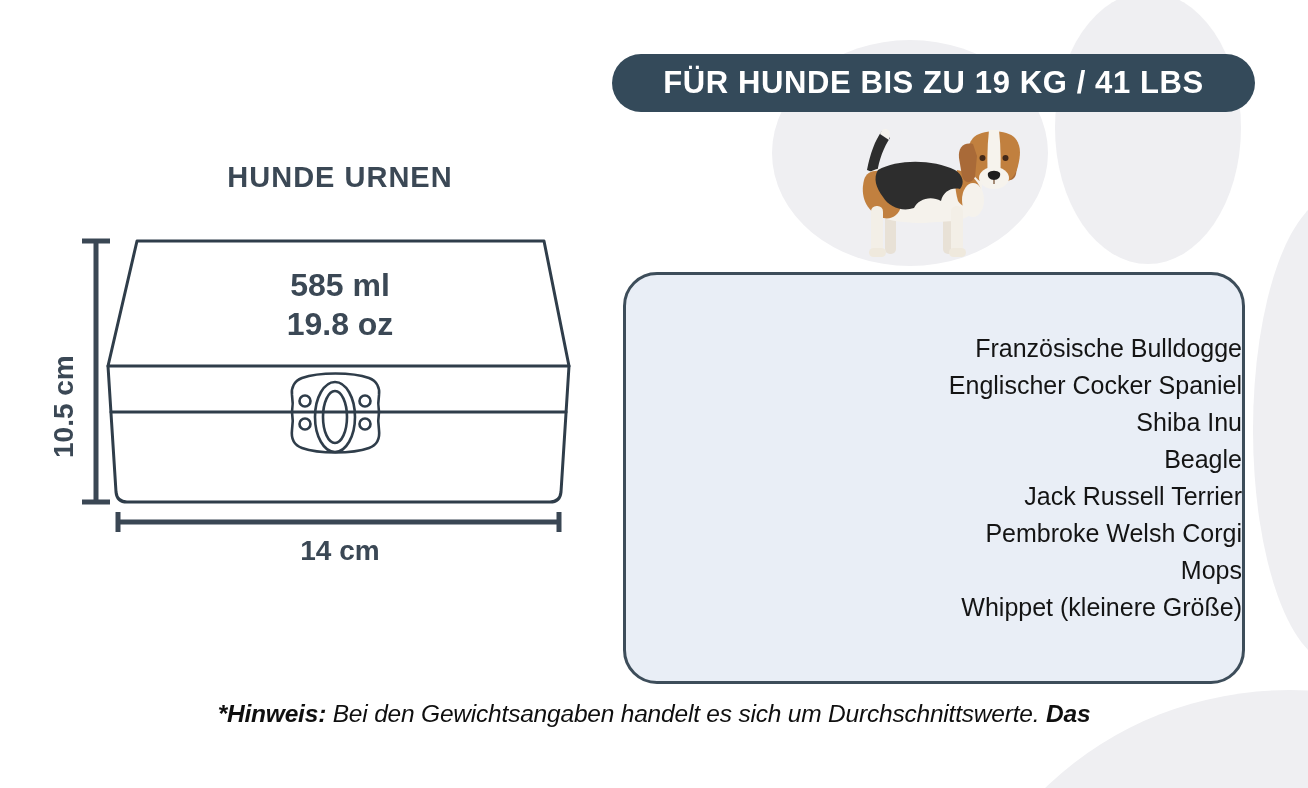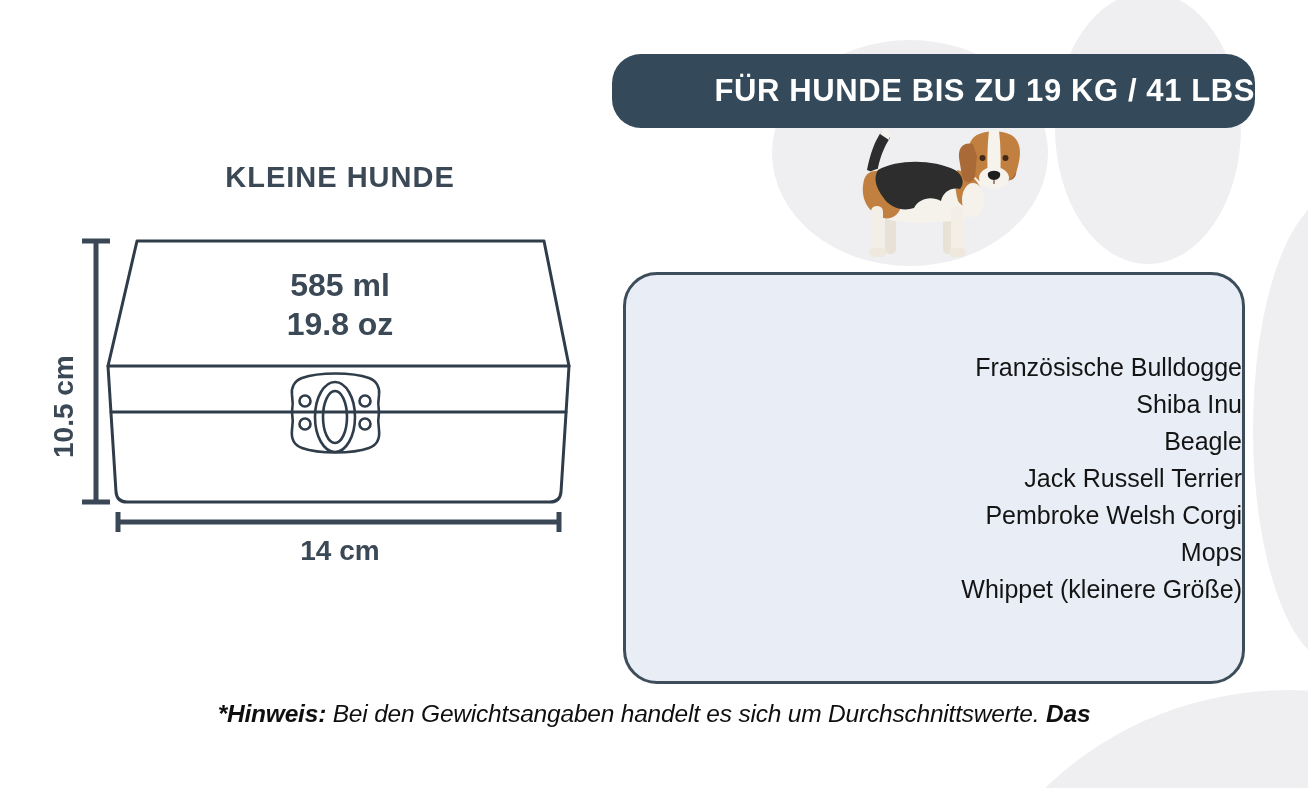--- a/index.html
+++ b/index.html
@@ -10,22 +10,22 @@
   }
   *{margin:0;padding:0;box-sizing:border-box;}
   html,body{background:#fff;}
   body{font-family:"Liberation Sans","DejaVu Sans",sans-serif;}
   .stage{position:relative;width:1308px;height:788px;background:var(--page-bg);overflow:hidden;}
   .bg-svg{position:absolute;left:0;top:0;width:1308px;height:788px;}
   .paw{fill:var(--paw-gray);}
   .urn-line{stroke:var(--drawing-stroke);stroke-width:3;fill:none;stroke-linejoin:round;stroke-linecap:round;}
   .clasp-line{stroke:var(--drawing-stroke);stroke-width:2.6;fill:none;stroke-linejoin:round;}
   .dim-line{stroke:var(--dimension-stroke);stroke-width:5;stroke-linecap:butt;}
-  .banner{position:absolute;left:612px;top:54px;width:643px;height:74px;background:var(--banner-bg);
-    border-radius:29px;display:flex;align-items:center;justify-content:flex-end;}
+  .banner{position:absolute;left:612px;top:54px;width:643px;height:58px;background:var(--banner-bg);
+    border-radius:29px;display:flex;align-items:center;justify-content:center;}
   .banner-label{color:var(--banner-text);font-size:31px;font-weight:700;letter-spacing:.6px;white-space:nowrap;}
   .urn-title{position:absolute;left:150px;top:161px;width:380px;text-align:center;
     color:var(--heading-text);font-size:29px;font-weight:700;letter-spacing:1px;}
   .volume{position:absolute;left:220px;top:266px;width:240px;text-align:center;
     color:var(--heading-text);font-size:32px;font-weight:700;line-height:39px;}
   .dim-height{position:absolute;left:44px;top:310px;height:194px;width:40px;
     writing-mode:vertical-rl;transform:rotate(180deg);display:flex;align-items:center;justify-content:center;
     color:var(--heading-text);font-size:28px;font-weight:700;text-align:center;}
   .dim-width{position:absolute;left:220px;top:535px;width:240px;text-align:center;
     color:var(--heading-text);font-size:28px;font-weight:700;}
@@ -102,30 +102,31 @@
       <circle cx="160.5" cy="32" r="3" fill="#42291a"></circle>
       <path d="M143,47 C146,44 152,44 155,47 C156,51 153,54 149,54 C145,54 142,51 143,47 Z" fill="#1e1e1e"></path>
       <line x1="149" y1="54" x2="149" y2="58" stroke="#8a6a4f" stroke-width="1.5"></line>
     </g>
   </svg>
 
   <div class="banner">
     <span class="banner-label">FÜR HUNDE BIS ZU 19 KG / 41 LBS</span>
   </div>
 
-  <div class="urn-title">KLEINE HUNDE</div>
+  <div class="urn-title">HUNDE URNEN</div>
   <div class="volume">
     <div>585 ml</div>
     <div>19.8 oz</div>
   </div>
   <div class="dim-height">10.5 cm</div>
   <div class="dim-width">14 cm</div>
 
   <div class="breed-box">
       <div class="breed-line">Französische Bulldogge</div>
+      <div class="breed-line">Englischer Cocker Spaniel</div>
       <div class="breed-line">Shiba Inu</div>
       <div class="breed-line">Beagle</div>
       <div class="breed-line">Jack Russell Terrier</div>
       <div class="breed-line">Pembroke Welsh Corgi</div>
       <div class="breed-line">Mops</div>
       <div class="breed-line">Whippet (kleinere Größe)</div>
     </div>
 
   <div class="footnote">
     <div><span class="fn-bold">*Hinweis:</span><span class="fn-reg"> Bei den Gewichtsangaben handelt es sich um Durchschnittswerte. </span><span class="fn-bold">Das</span></div>

